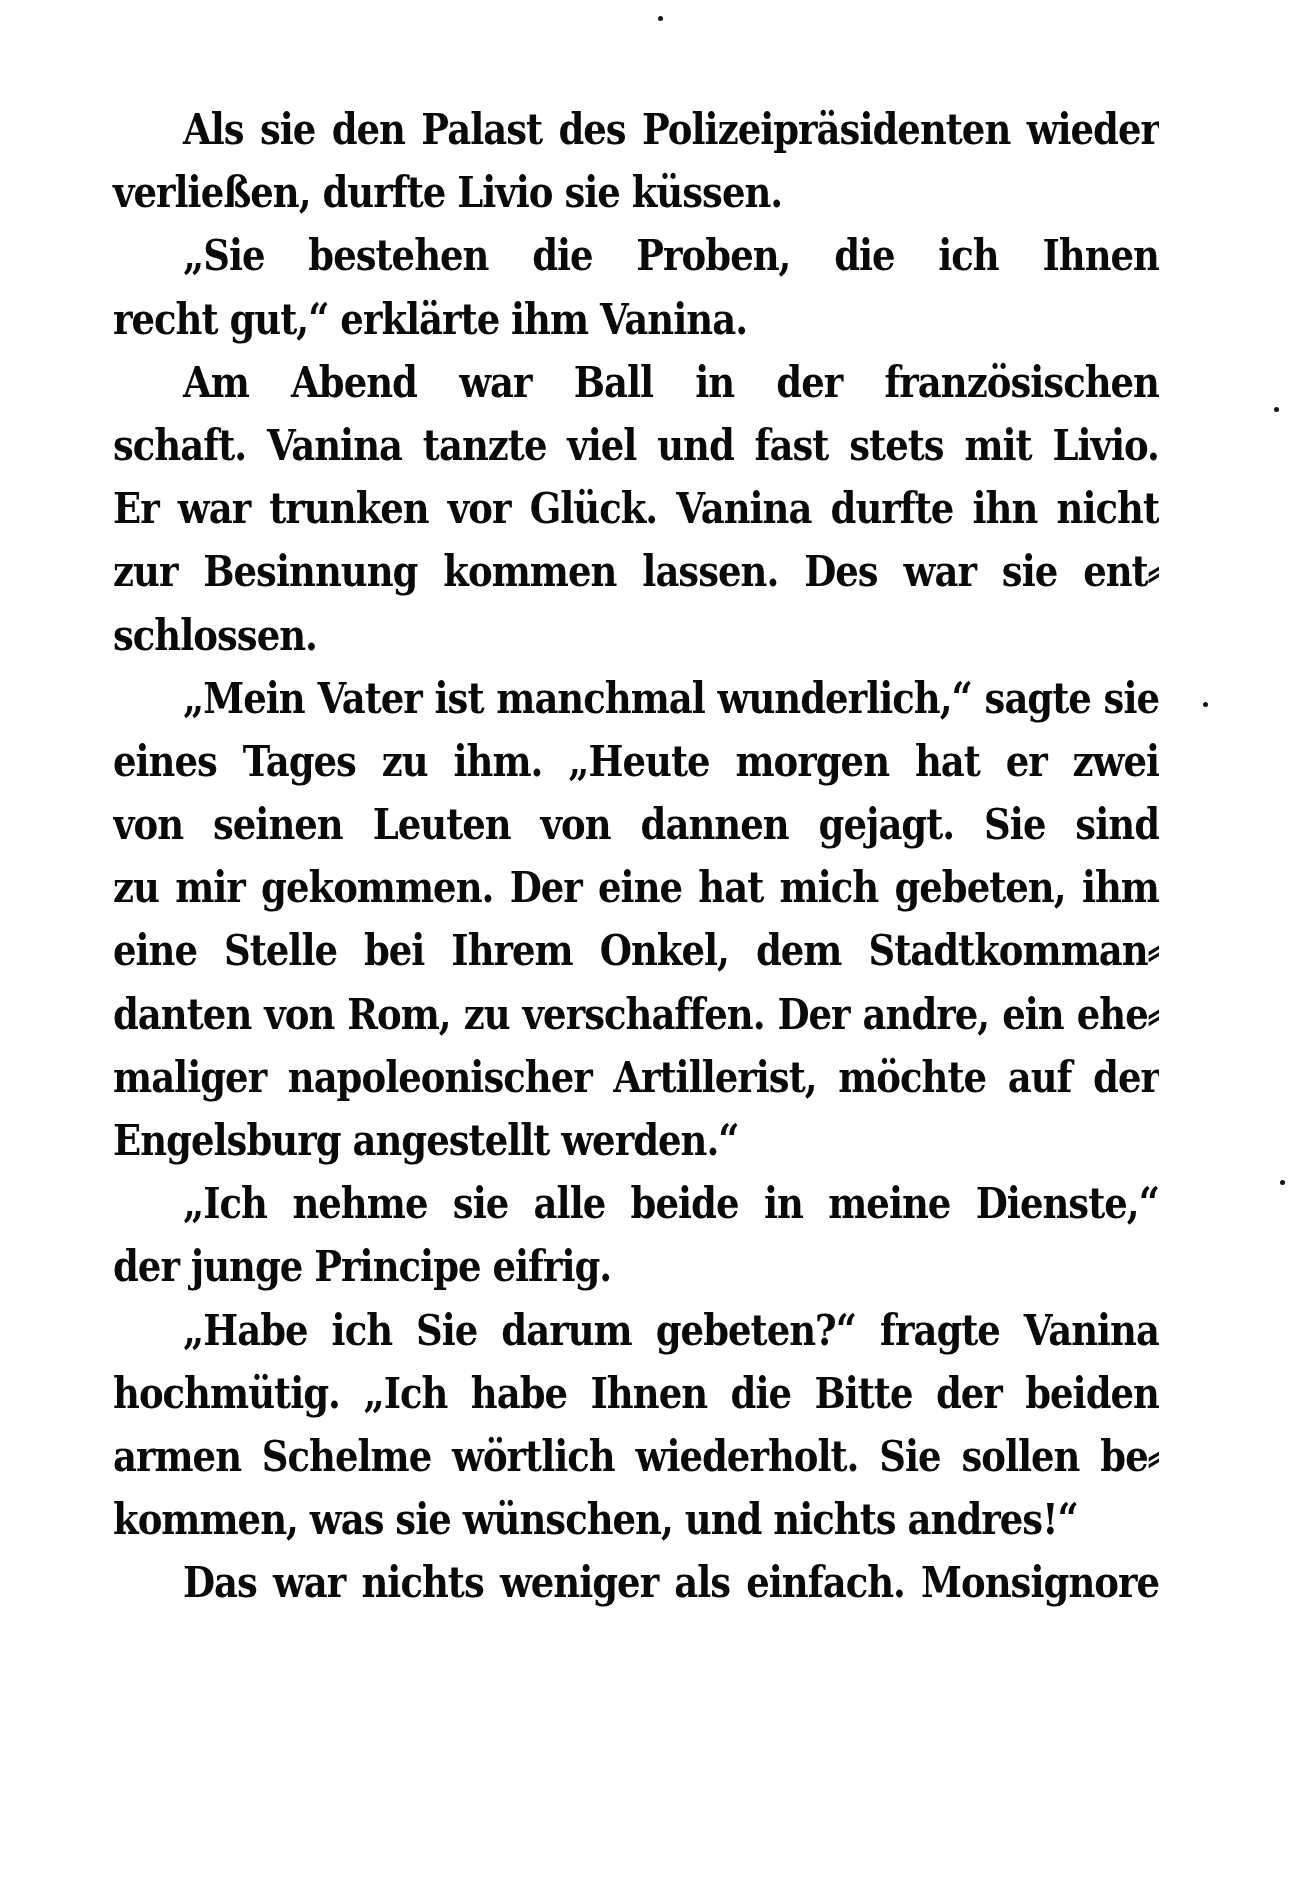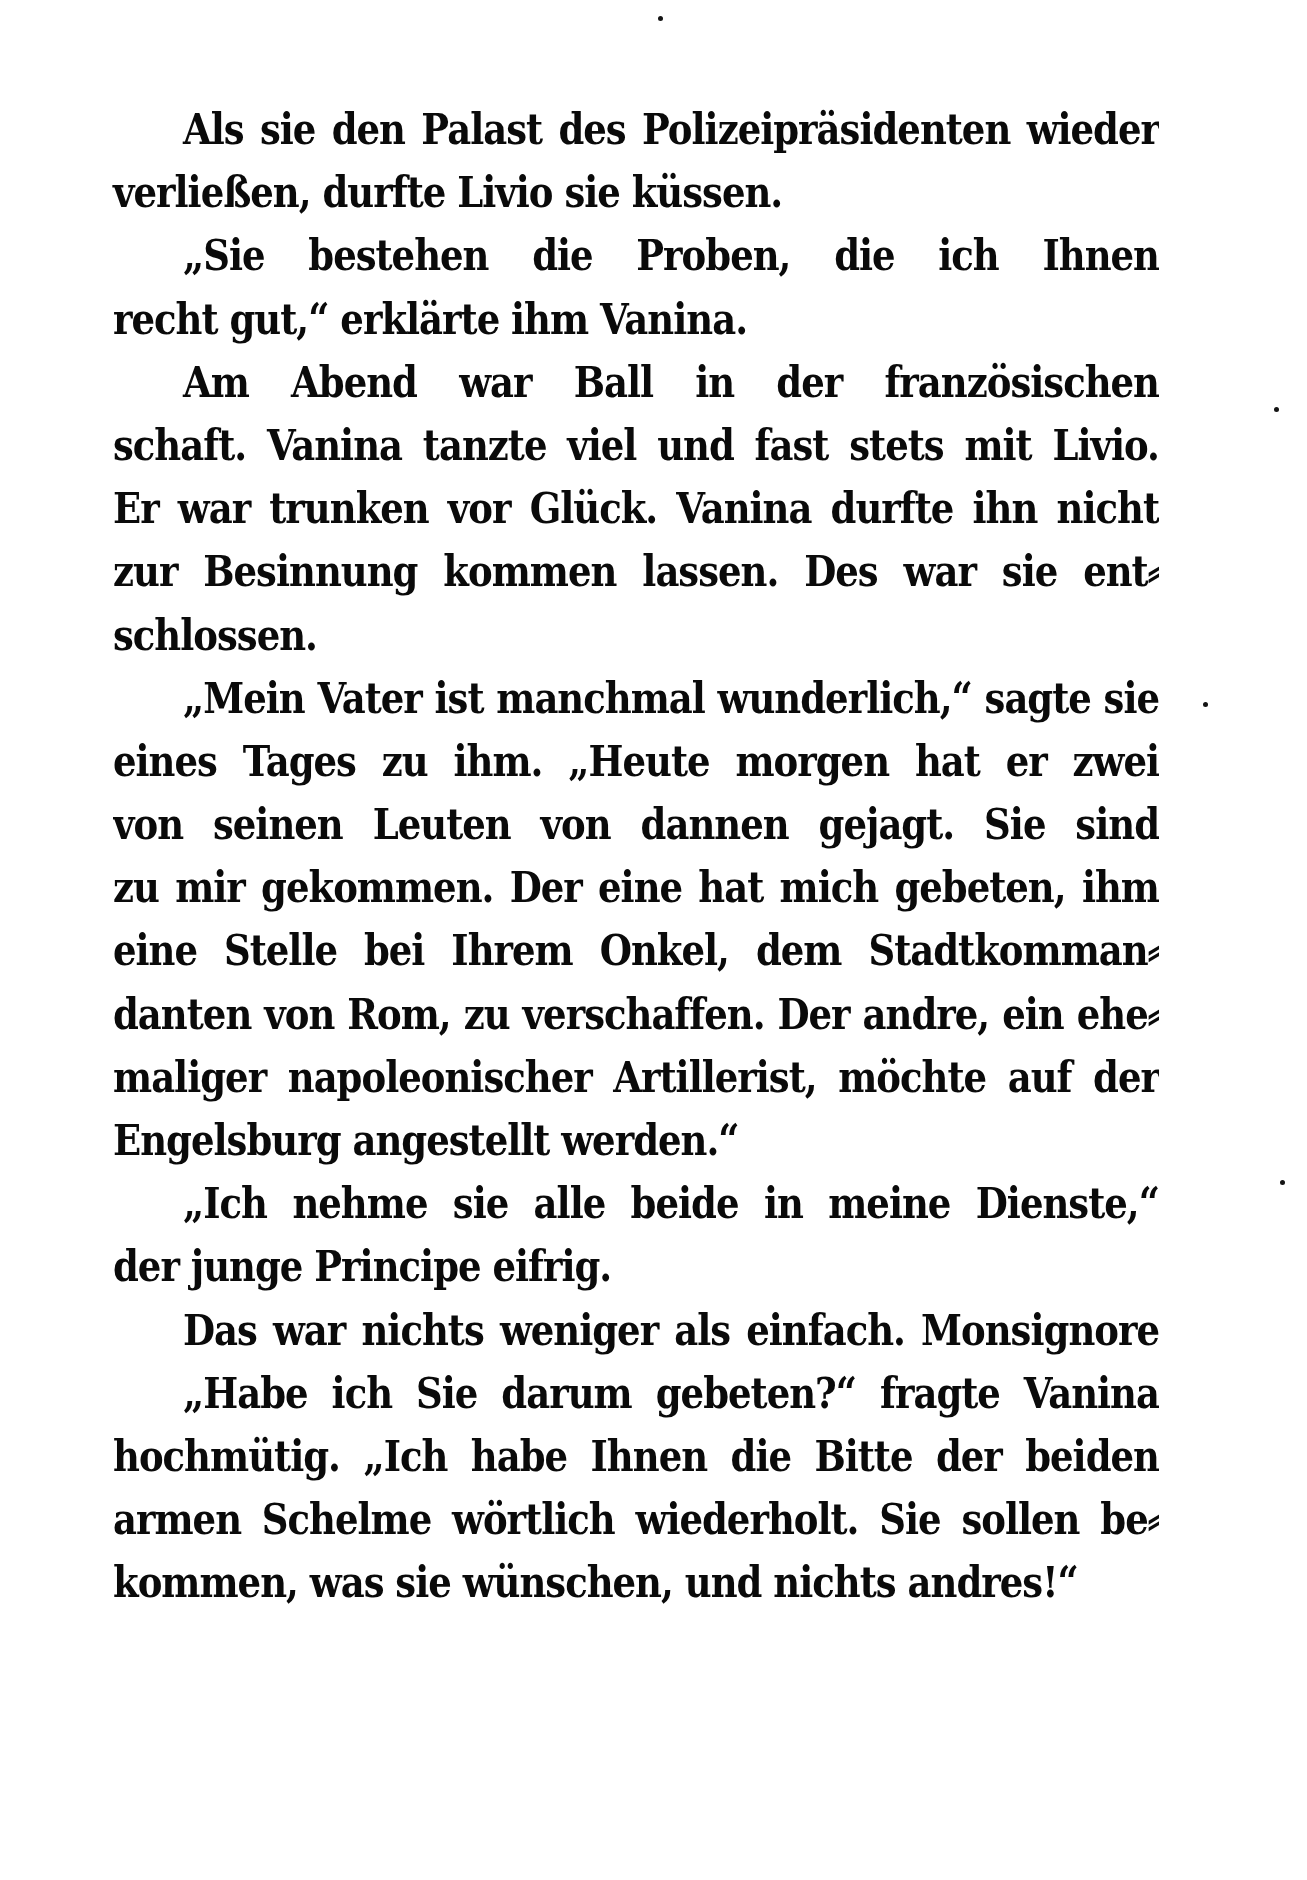--- a/index.html
+++ b/index.html
@@ -93,27 +93,27 @@
         <div class="line justify" style="color: rgb(10, 10, 10);">eine Stelle bei Ihrem Onkel, dem Stadtkomman⸗</div>
         <div class="line justify" style="color: rgb(10, 10, 10);">danten von Rom, zu verschaffen. Der andre, ein ehe⸗</div>
         <div class="line justify" style="color: rgb(10, 10, 10);">maliger napoleonischer Artillerist, möchte auf der</div>
         <div class="line" style="color: rgb(10, 10, 10);">Engelsburg angestellt werden.“</div>
       </div>
       <div class="paragraph">
         <div class="line justify indent" style="color: rgb(10, 10, 10);">„Ich nehme sie alle beide in meine Dienste,“ erklärte</div>
         <div class="line" style="color: rgb(10, 10, 10);">der junge Principe eifrig.</div>
       </div>
       <div class="paragraph">
-        <div class="line justify indent" style="color: rgb(10, 10, 10);">Das war nichts weniger als einfach. Monsignore</div>
-      </div>
-      <div class="paragraph">
         <div class="line justify indent" style="color: rgb(10, 10, 10);">„Habe ich Sie darum gebeten?“ fragte Vanina</div>
         <div class="line justify" style="color: rgb(10, 10, 10);">hochmütig. „Ich habe Ihnen die Bitte der beiden</div>
         <div class="line justify" style="color: rgb(10, 10, 10);">armen Schelme wörtlich wiederholt. Sie sollen be⸗</div>
         <div class="line" style="color: rgb(10, 10, 10);">kommen, was sie wünschen, und nichts andres!“</div>
+      </div>
+      <div class="paragraph">
+        <div class="line justify indent" style="color: rgb(10, 10, 10);">Das war nichts weniger als einfach. Monsignore</div>
       </div>
     </div>
   <div class="page-number">35</div>
 <div class="speck" style="left: 658px; top: 16px;"></div>
     <div class="speck" style="left: 1274px; top: 407px;"></div>
     <div class="speck" style="left: 1203px; top: 702px;"></div>
     <div class="speck" style="left: 1280px; top: 1180px;"></div>
     <div class="speck" style="left: 1244px; top: 1793px;"></div>
   </div>
 

